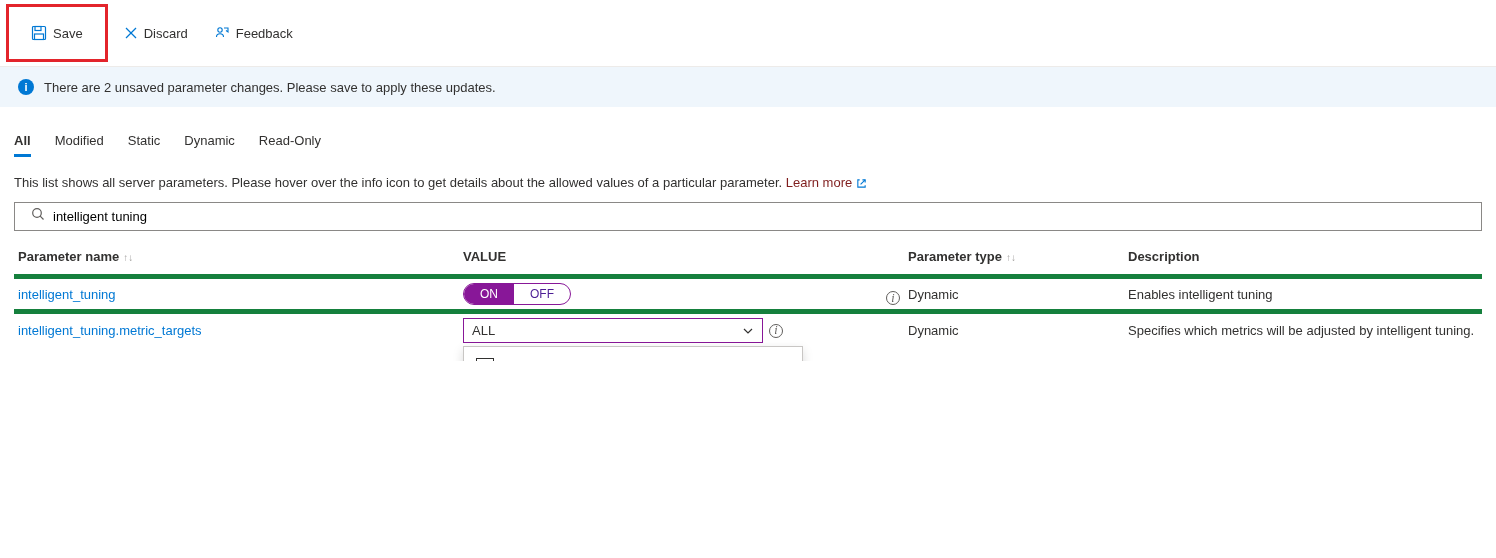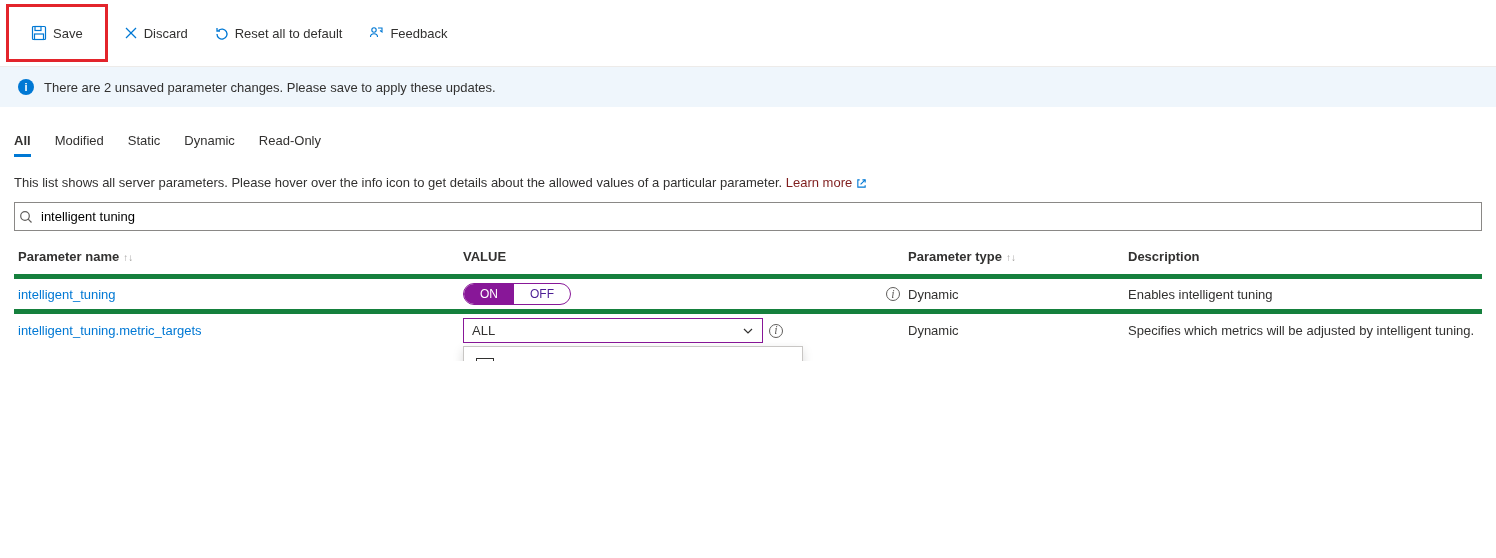--- a/index.html
+++ b/index.html
@@ -20,21 +20,21 @@
 
     
     .tabs { display: flex; gap: 24px; padding: 6px 0 0 0; }
     .tab { padding: 6px 0; cursor: pointer; color: #323130; }
     .tab.active { font-weight: 600; border-bottom: 3px solid #0078d4; }
 
     .desc-line { margin: 18px 0 12px 0; color: #323130; }
     .learn-more { color: #7f1d1d; cursor: pointer; }
 
     
-    .search-wrap { display: flex; align-items: center; border: 1px solid #8a8886; padding: 4px 4px; gap: 6px; margin-bottom: 8px; }
+    .search-wrap { display: flex; border: 1px solid #8a8886; padding: 4px 16px; gap: 6px; margin-bottom: 8px; }
     .search-wrap input { flex: 1; border: none; outline: none; font-size: 13px; padding: 2px; }
 
     
     table { width: 100%; border-collapse: collapse; }
     th { text-align: left; font-weight: 700; padding: 10px 4px; font-size: 13px; }
     td { padding: 4px 4px; border-top: 5px solid #15803d; vertical-align: middle; margin-top: 36px; }
     .col-name { width: 445px; }
     .col-value { width: 445px; }
     .col-type { width: 220px; }
     .sort-arrows { color: #a19f9d; font-size: 10px; padding-left:4px;}
@@ -70,27 +70,20 @@
     </button>
   </span>
   <button>
     <svg width="14" height="14" viewBox="0 0 14 14" stroke="#0078d4" stroke-width="1.2">
         <line x1="2" y1="2" x2="12" y2="12"></line>
         <line x1="12" y1="2" x2="2" y2="12"></line>
       </svg>
     <span>Discard</span>
   </button>
   <button>
-    <svg width="15" height="15" viewBox="0 0 15 15" fill="none" stroke="#0078d4" stroke-width="1.3">
-        <path d="M3 8a5 5 0 1 0 1.5-3.5"></path>
-        <polyline points="3,2 3,5 6,5"></polyline>
-      </svg>
-    <span>Reset all to default</span>
-  </button>
-  <button>
     <svg width="16" height="16" viewBox="0 0 16 16" fill="none" stroke="#0078d4" stroke-width="1.1">
         <circle cx="6" cy="5" r="2.2"></circle>
         <path d="M2.5 12c0-2 1.6-3.2 3.5-3.2s3.5 1.2 3.5 3.2"></path>
         <path d="M10 3h4v4l-2-1.5"></path>
       </svg>
     <span>Feedback</span>
   </button>
 </div>
 
 <div class="info-bar">
@@ -138,21 +131,21 @@
         <th class="col-type">
           <span>Parameter type</span><span class="sort-arrows">↑↓</span>
         </th>
         <th>Description</th>
       </tr>
     </thead>
     <tbody>
       <tr>
         <td><span class="param-link">intelligent_tuning</span></td>
         <td>
-          <div style="display:flex;align-items:center;gap:27px;">
+          <div style="display:flex;align-items:flex-end;gap:27px;">
             <div class="toggle">
               <span class="on">ON</span>
               <span class="off">OFF</span>
             </div>
             <span style="flex:1;"></span>
             <span class="info-small">i</span>
           </div>
         </td>
         <td>Dynamic</td>
         <td>Enables intelligent tuning</td>

